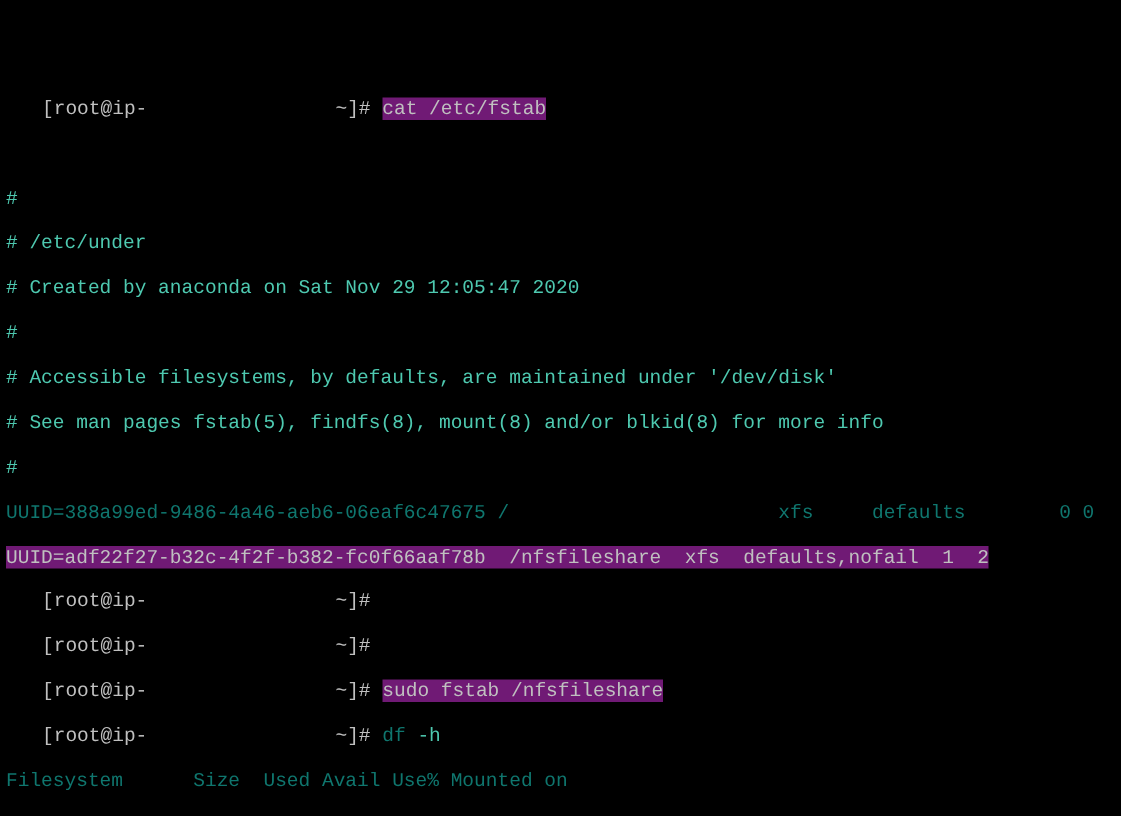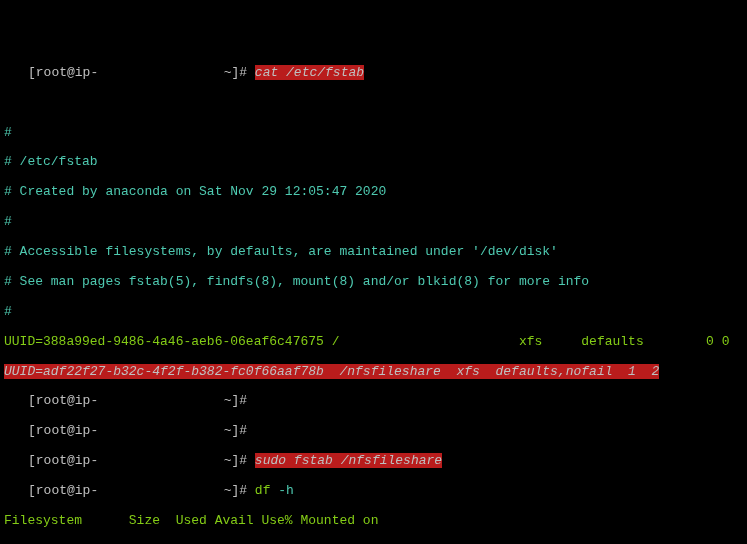--- a/index.html
+++ b/index.html
@@ -23,40 +23,39 @@
     }
     .prompt-host {
       color: #c0c0c0;
       margin-left: 24px;
     }
     .redact {
       background: #000;
       color: #000;
     }
     .hl {
-      background: #b91c1c;
+      background: #701a75;
       color: #c0c0c0;
-      font-style: italic;
     }
     .cyan {
       color: #4ec9b0;
     }
     .white {
-      color: #84cc16;
+      color: #0f766e;
     }
   </style>
 </head>
 <body>
 
 
 
 <span class="line"><span class="prompt-host">[root@ip-</span><span class="redact">xx.xxxxxxxxxx</span><span class="prompt-host">~]# </span><span class="hl">cat /etc/fstab</span></span>
 <span class="line"> </span>
 <span class="line cyan">#</span>
-<span class="line cyan"># /etc/fstab</span>
+<span class="line cyan"># /etc/under</span>
 <span class="line cyan"># Created by anaconda on Sat Nov 29 12:05:47 2020</span>
 <span class="line cyan">#</span>
 <span class="line cyan"># Accessible filesystems, by defaults, are maintained under '/dev/disk'</span>
 <span class="line cyan"># See man pages fstab(5), findfs(8), mount(8) and/or blkid(8) for more info</span>
 <span class="line cyan">#</span>
 <span class="line white">UUID=388a99ed-9486-4a46-aeb6-06eaf6c47675 /                       xfs     defaults        0 0</span>
 <span class="line"><span class="hl">UUID=adf22f27-b32c-4f2f-b382-fc0f66aaf78b  /nfsfileshare  xfs  defaults,nofail  1  2</span></span>
 <span class="line"><span class="prompt-host">[root@ip-</span><span class="redact">xx.xxxxxxxxxx</span><span class="prompt-host">~]# </span></span>
 <span class="line"><span class="prompt-host">[root@ip-</span><span class="redact">xx.xxxxxxxxxx</span><span class="prompt-host">~]# </span></span>
 <span class="line"><span class="prompt-host">[root@ip-</span><span class="redact">xx.xxxxxxxxxx</span><span class="prompt-host">~]# </span><span class="hl">sudo fstab /nfsfileshare</span></span>

